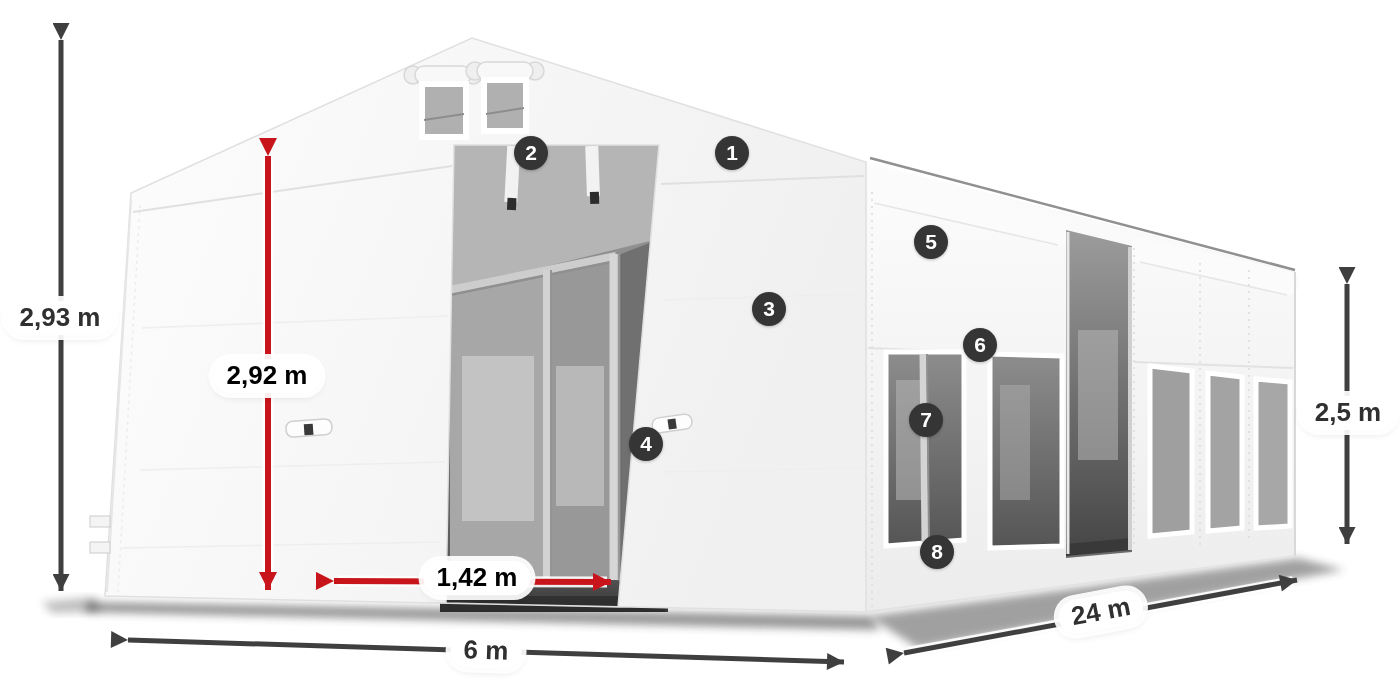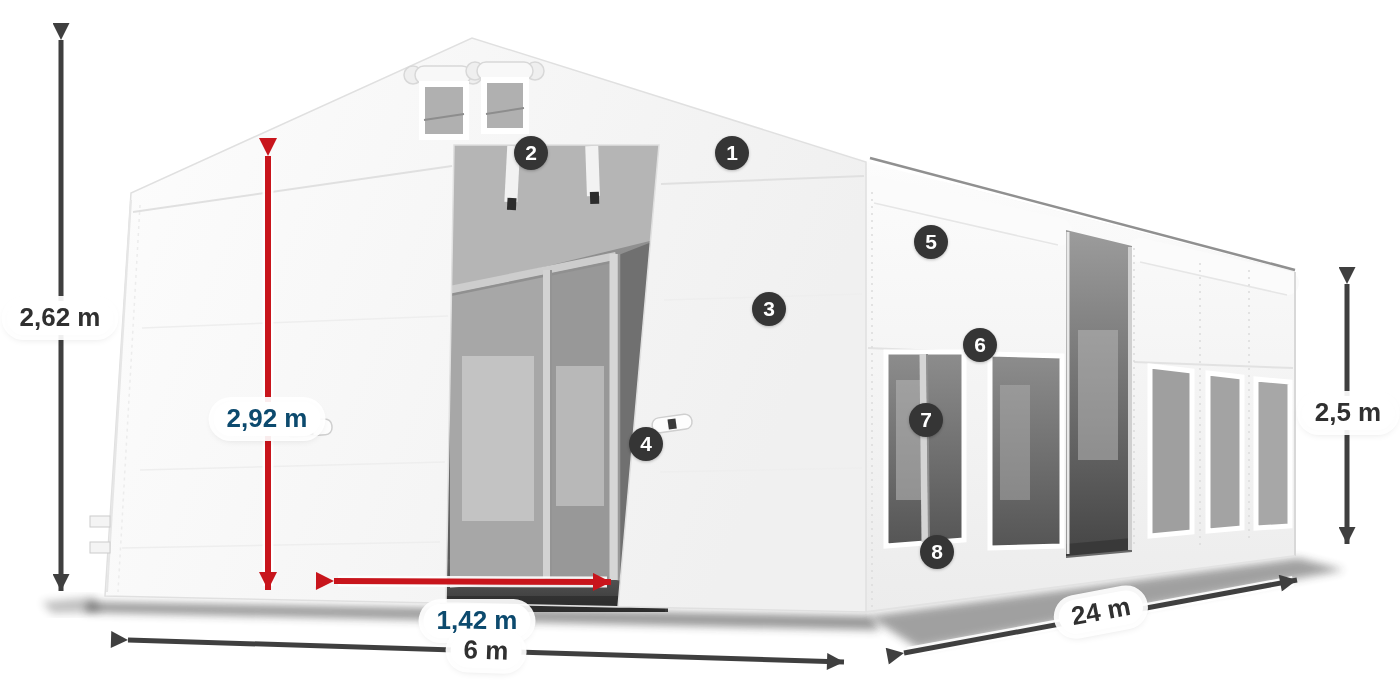--- a/index.html
+++ b/index.html
@@ -8,21 +8,21 @@
     font-family:"Liberation Sans", sans-serif;
   }
   #stage svg{position:absolute;left:0;top:0;}
   .pill{
     position:absolute;transform:translate(-50%,-50%);
     background:#ffffff;border-radius:18px;padding:2px 13px;
     font-weight:bold;font-size:26px;line-height:1.15;white-space:nowrap;
     color:#303030;
     box-shadow:0 0 0 5px rgba(255,255,255,.92), 0 3px 9px rgba(0,0,0,.16);
   }
-  .pill.red{color:#0c4a6e;margin-top:43px;}
+  .pill.red{color:#000000;}
   .pill.rot6{transform:translate(-50%,-50%) rotate(1.9deg);}
   .pill.rot24{transform:translate(-50%,-50%) rotate(-10.6deg);}
   .badge{
     position:absolute;transform:translate(-50%,-50%);
     width:34px;height:34px;border-radius:50%;
     background:#353535;color:#ffffff;
     font-weight:bold;font-size:21px;line-height:34px;text-align:center;
     box-shadow:0 1px 3px rgba(0,0,0,.25);
     cursor:pointer;
   }
@@ -208,21 +208,21 @@
       <path d="M128,640 L844,662" stroke="#3f3f3f" stroke-width="5" marker-start="url(#mG)" marker-end="url(#mG)"></path>
 
       <path d="M908,652 L1293,581" stroke="#ffffff" stroke-width="10" opacity="0.9"></path>
       <path d="M904,653 L1297,580" stroke="#3f3f3f" stroke-width="5" marker-start="url(#mG)" marker-end="url(#mG)"></path>
 
       <path d="M1347,288 L1347,540" stroke="#ffffff" stroke-width="10" opacity="0.9"></path>
       <path d="M1347,284 L1347,544" stroke="#3f3f3f" stroke-width="5" marker-start="url(#mG)" marker-end="url(#mG)"></path>
     </g>
   </svg>
 
-  <div class="pill" style="left:60px;top:318px">2,62 m</div>
+  <div class="pill" style="left:60px;top:318px">2,93 m</div>
   <div class="pill red" style="left:267px;top:376px">2,92 m</div>
   <div class="pill red" style="left:477px;top:578px">1,42 m</div>
   <div class="pill rot6" style="left:486px;top:651px">6 m</div>
   <div class="pill rot24" style="left:1101px;top:612px">24 m</div>
   <div class="pill" style="left:1348px;top:413px">2,5 m</div>
 
   <div class="badge" style="left:732px;top:153px">1</div>
   <div class="badge" style="left:531px;top:153px">2</div>
   <div class="badge" style="left:769px;top:309px">3</div>
   <div class="badge" style="left:646px;top:444px">4</div>

